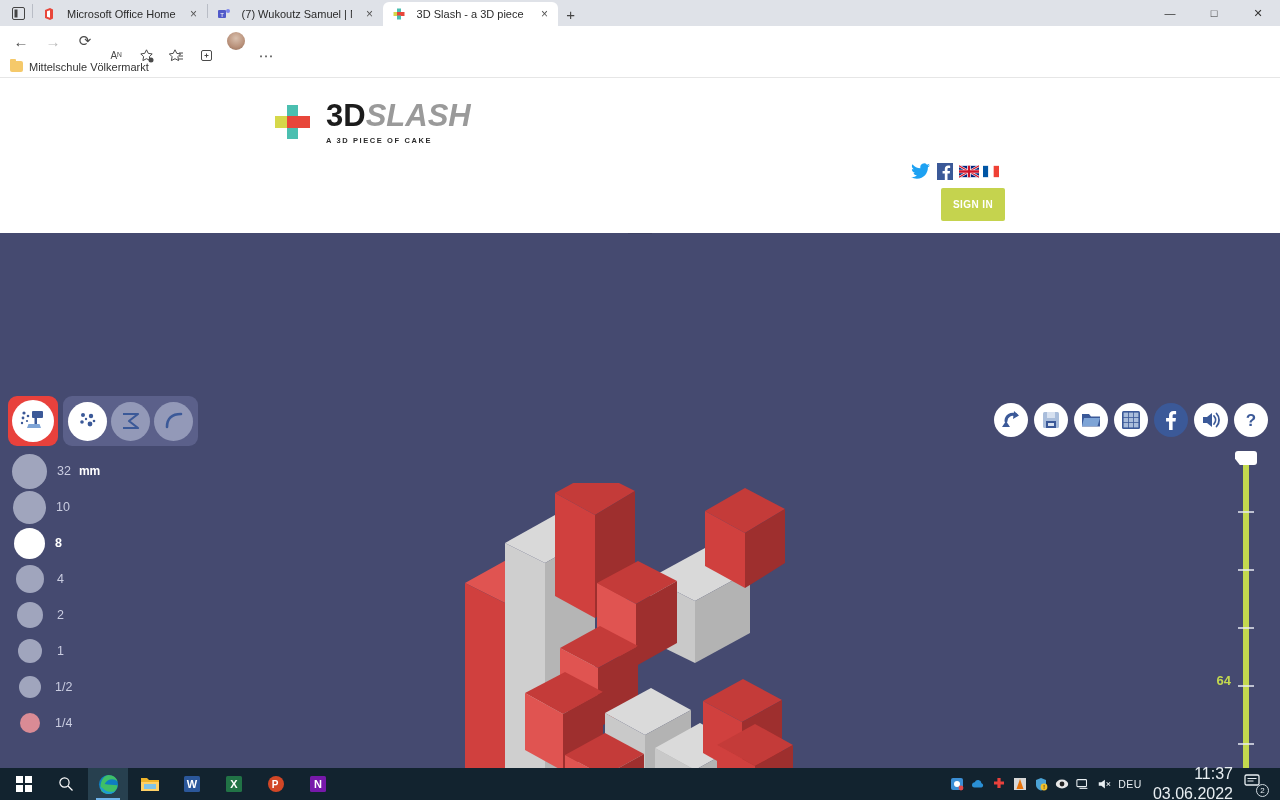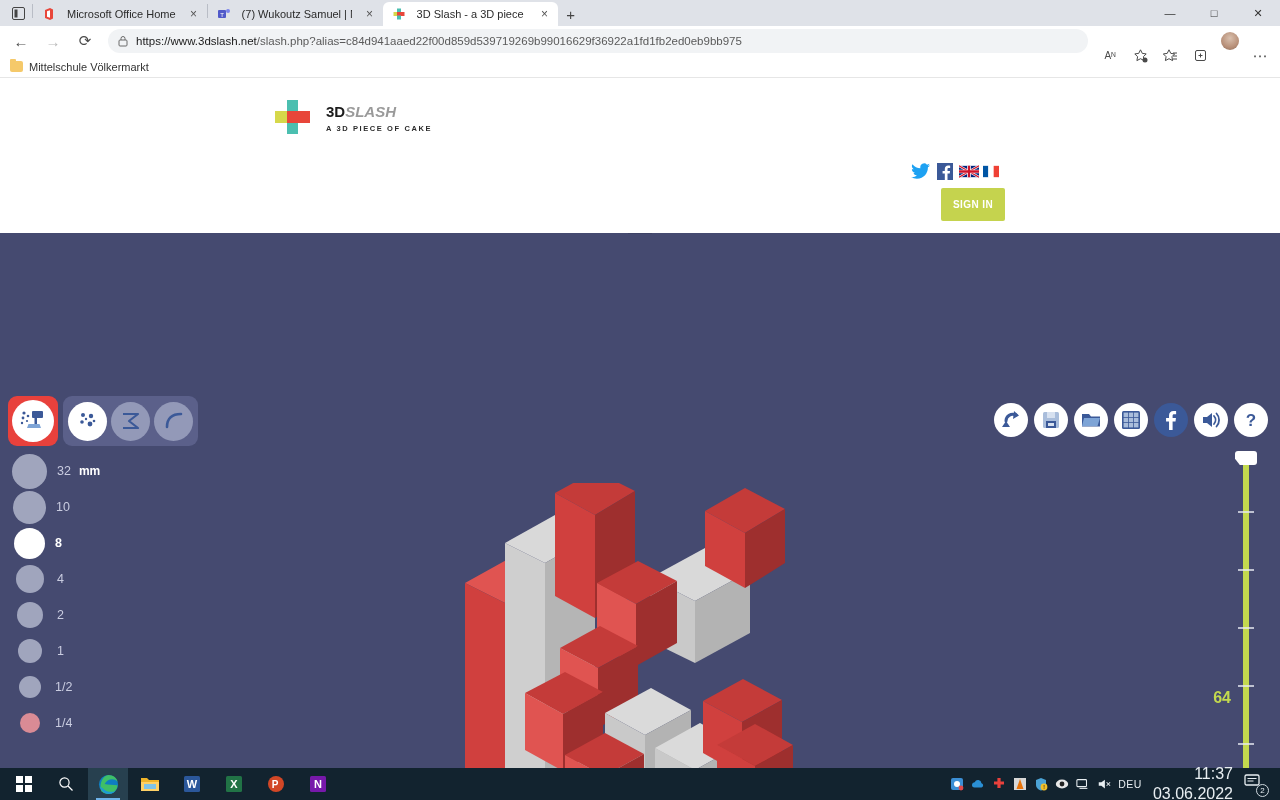--- a/index.html
+++ b/index.html
@@ -87,21 +87,21 @@
   .page { height: 690px; background: #ffffff; position: relative; }
 
   .site-header {
     height: 68px; background: #ffffff; position: relative;
   }
   .logo-wrap {
     position: absolute; left: 272px; top: 22px; display: flex; align-items: center; gap: 10px;
   }
   .logo-mark { width: 44px; height: 36px; position: relative; }
   .logo-text { display: flex; flex-direction: column; }
-  .logo-title { font-size: 15px; font-weight: bold; letter-spacing: 0px; line-height: 1; }
+  .logo-title { font-size: 31px; font-weight: bold; letter-spacing: 0px; line-height: 1; }
   .logo-title .t3d { color: #1c1c1c; }
   .logo-title .tslash { color: #9a9a9a; font-style: italic; }
   .logo-sub {
     font-size: 7.5px; letter-spacing: 1.6px; color: #2b2b2b; margin-top: 5px; font-weight: bold;
   }
 
   .mainnav { position: absolute; left: 503px; top: 104px; display: flex; align-items: center; }
   .mainnav .navitem {
     font-size: 11px; font-weight: bold; color: #ffffff; background: #b9b9b9;
     padding: 3px 6px; letter-spacing: .3px; line-height: 1.2;
@@ -186,21 +186,21 @@
   }
   .vslider .vtick {
     position: absolute; left: 3px; width: 16px; height: 2px; background: #e7ebf2; opacity: .75;
   }
   .vslider .vhandle {
     position: absolute; left: 0px; width: 22px; height: 14px; background: #ffffff;
     border-radius: 3px;
   }
   .vslider .vhandle.top { top: 0; clip-path: polygon(0 0,100% 0,100% 100%,22% 100%,0 55%); }
   .vslider .vlabel {
-    position: absolute; right: 26px; top: 238px; font-size: 16px; font-weight: bold; color: #c3d94e;
+    position: absolute; right: 26px; top: 222px; font-size: 13px; font-weight: bold; color: #c3d94e;
   }
 
   
   .taskbar {
     position: absolute; left: 0; top: 768px; width: 1280px; height: 32px;
     background: #12232f; display: flex; align-items: center; padding: 0 4px;
   }
   .tb-left { display: flex; align-items: center; gap: 2px; }
   .tb-item {
     width: 40px; height: 32px; display: flex; align-items: center; justify-content: center;
@@ -277,27 +277,20 @@
       <div>□</div>
       <div>✕</div>
     </div>
   </div>
 
   <div class="navbar">
     <div class="navbtn">←</div>
     <div class="navbtn dim">→</div>
     <div class="navbtn">⟳</div>
 
-    <div class="omnibox">
-      <svg width="10" height="12" viewBox="0 0 10 12">
-          <rect x="1" y="5" width="8" height="6" rx="1" fill="none" stroke="#6b6b6b"></rect>
-          <path d="M3 5V3.5a2 2 0 0 1 4 0V5" fill="none" stroke="#6b6b6b"></path>
-        </svg>
-      <span class="urltext"><b>https://www.3dslash.net</b><span>/slash.php?alias=c84d941aaed22f00d859d539719269b99016629f36922a1fd1fb2ed0eb9bb975</span></span>
-    </div>
 
     <div class="navicons">
       <div class="navbtn" style="font-size:10px">Aᴺ</div>
       <div class="navbtn">
         <svg width="15" height="15" viewBox="0 0 15 15">
             <path d="M7.5 1.8 9.3 5.4l3.9.5-2.8 2.8.7 3.9-3.6-1.9-3.6 1.9.7-3.9L1.8 5.9l3.9-.5z" fill="none" stroke="#4a4a4a"></path>
             <circle cx="12" cy="12" r="2.5" fill="#4a4a4a"></circle>
           </svg>
       </div>
       <div class="navbtn">

